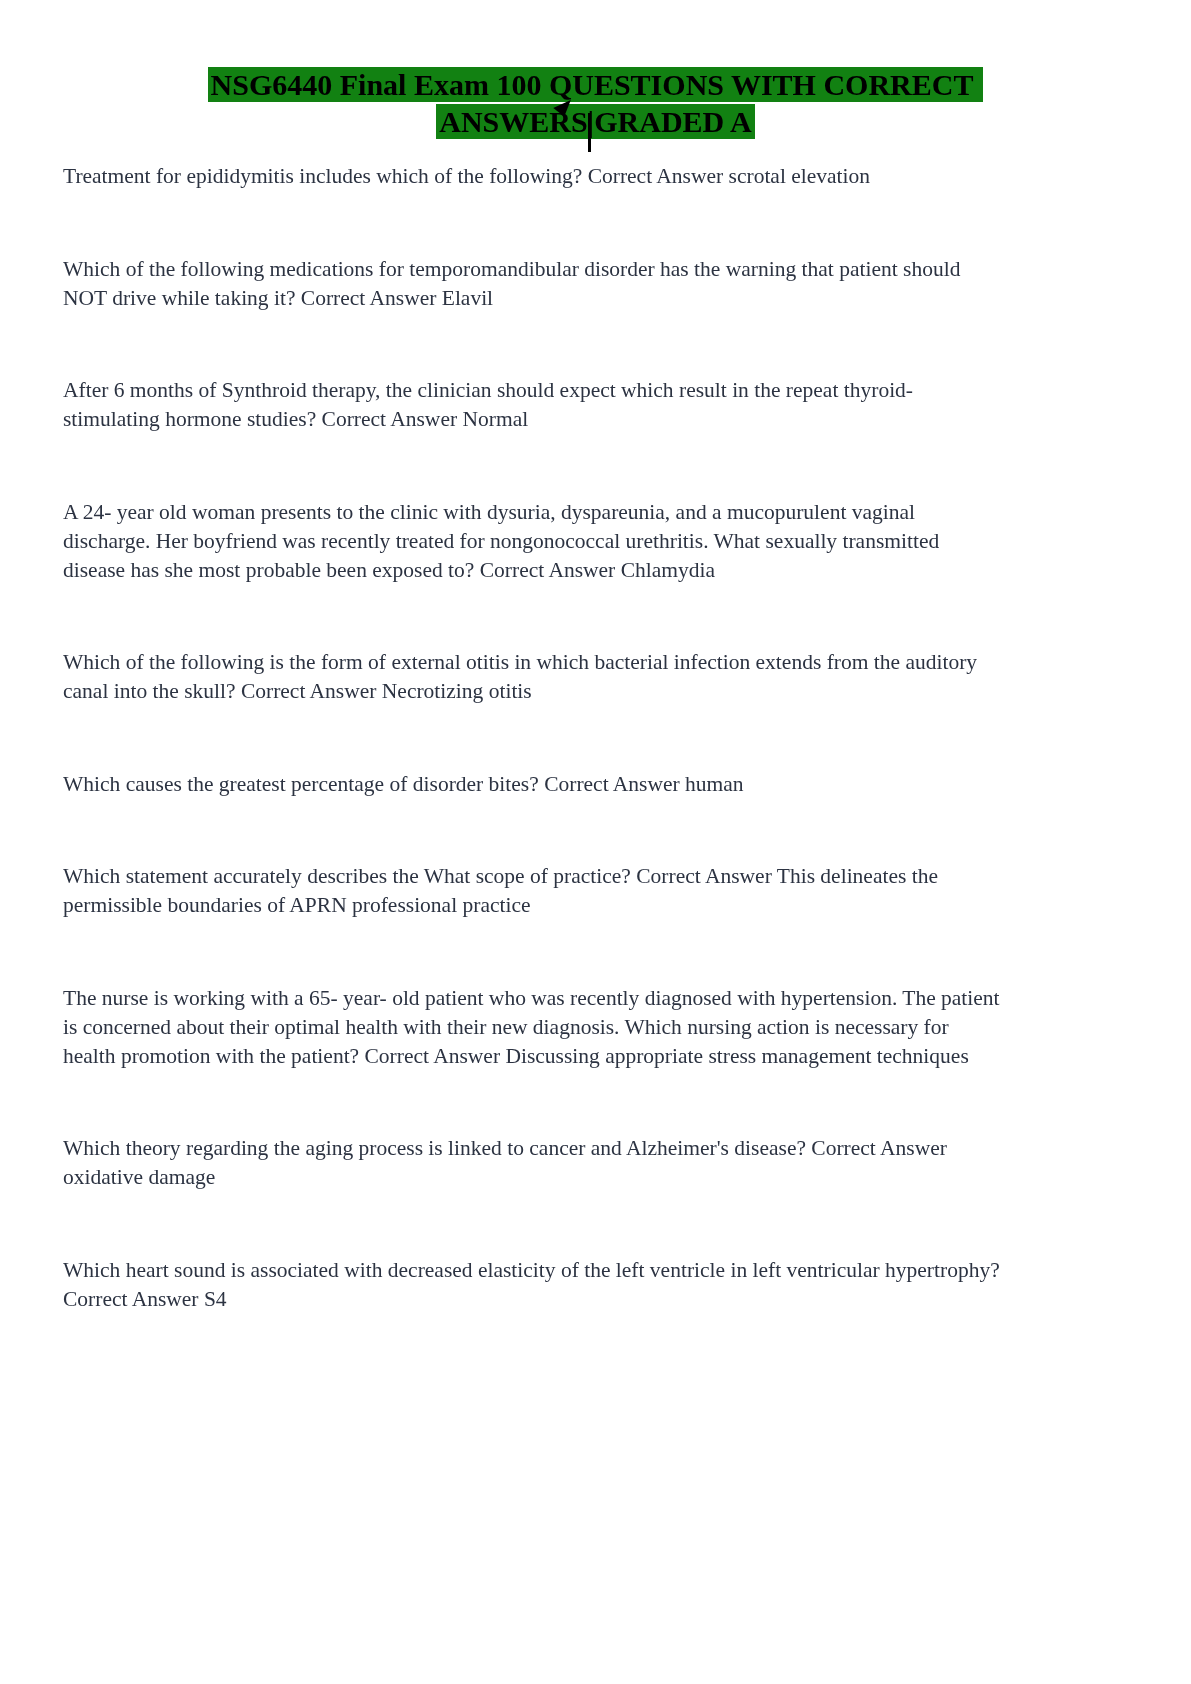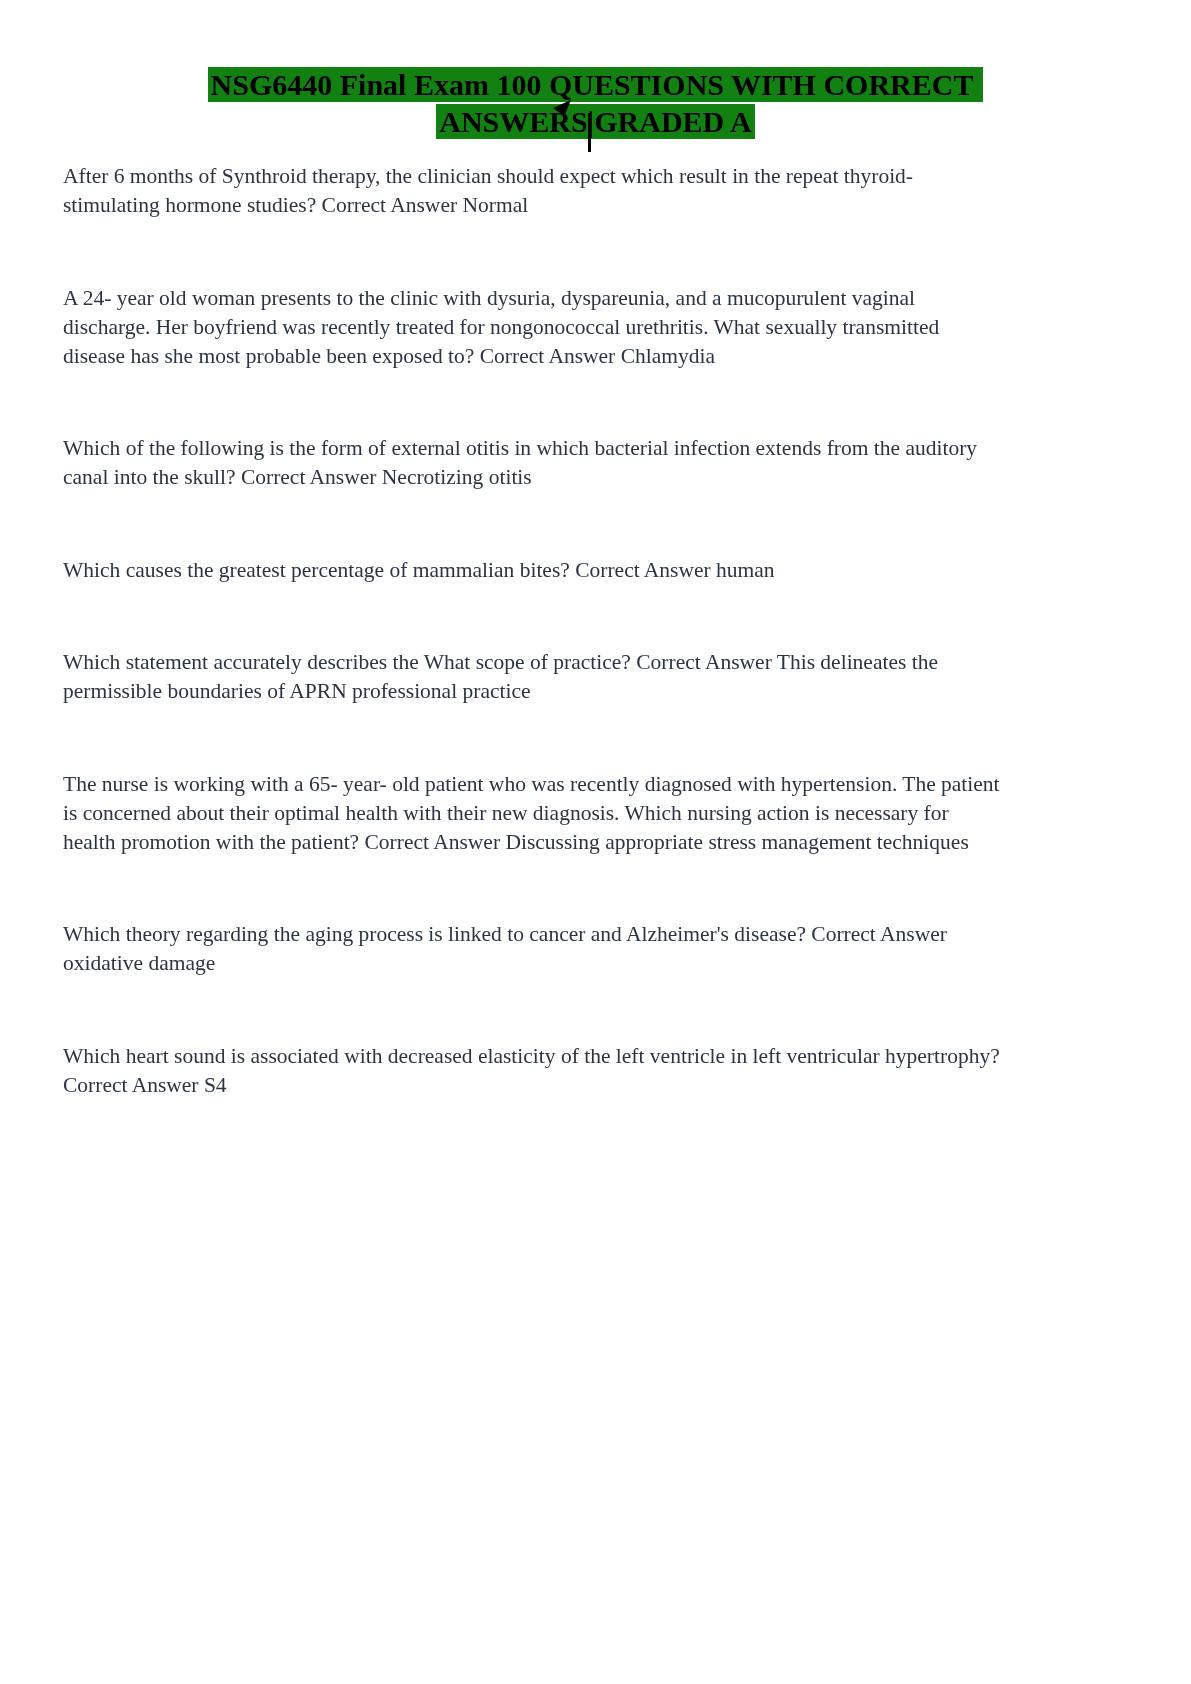--- a/index.html
+++ b/index.html
@@ -70,28 +70,31 @@
 <body>
 
 <div class="page" style="--hl-color: #128112; --title-color: #000000; --body-color: #2c3342;">
   <h1 class="doc-title" id="doc-title">
       <span class="title-line"><span class="hl">NSG6440 Final Exam 100 QUESTIONS WITH CORRECT </span></span>
       <span class="title-line"><span class="hl">ANSWERS|GRADED A</span></span>
     </h1>
   <div class="pointer"></div>
   <div class="caret"></div>
   <div class="content" id="doc-content">
+      <div class="para">Treatment for epididymitis includes which of the following? Correct Answer scrotal elevation</div>
+      <div class="para">Which of the following medications for temporomandibular disorder has the warning that patient should
+NOT drive while taking it? Correct Answer Elavil</div>
       <div class="para">After 6 months of Synthroid therapy, the clinician should expect which result in the repeat thyroid-
 stimulating hormone studies? Correct Answer Normal</div>
       <div class="para">A 24- year old woman presents to the clinic with dysuria, dyspareunia, and a mucopurulent vaginal
 discharge. Her boyfriend was recently treated for nongonococcal urethritis. What sexually transmitted
 disease has she most probable been exposed to? Correct Answer Chlamydia</div>
       <div class="para">Which of the following is the form of external otitis in which bacterial infection extends from the auditory
 canal into the skull? Correct Answer Necrotizing otitis</div>
-      <div class="para">Which causes the greatest percentage of mammalian bites? Correct Answer human</div>
+      <div class="para">Which causes the greatest percentage of disorder bites? Correct Answer human</div>
       <div class="para">Which statement accurately describes the What scope of practice? Correct Answer This delineates the
 permissible boundaries of APRN professional practice</div>
       <div class="para">The nurse is working with a 65- year- old patient who was recently diagnosed with hypertension. The patient
 is concerned about their optimal health with their new diagnosis. Which nursing action is necessary for
 health promotion with the patient? Correct Answer Discussing appropriate stress management techniques</div>
       <div class="para">Which theory regarding the aging process is linked to cancer and Alzheimer's disease? Correct Answer
 oxidative damage</div>
       <div class="para">Which heart sound is associated with decreased elasticity of the left ventricle in left ventricular hypertrophy?
 Correct Answer S4</div>
     </div>

